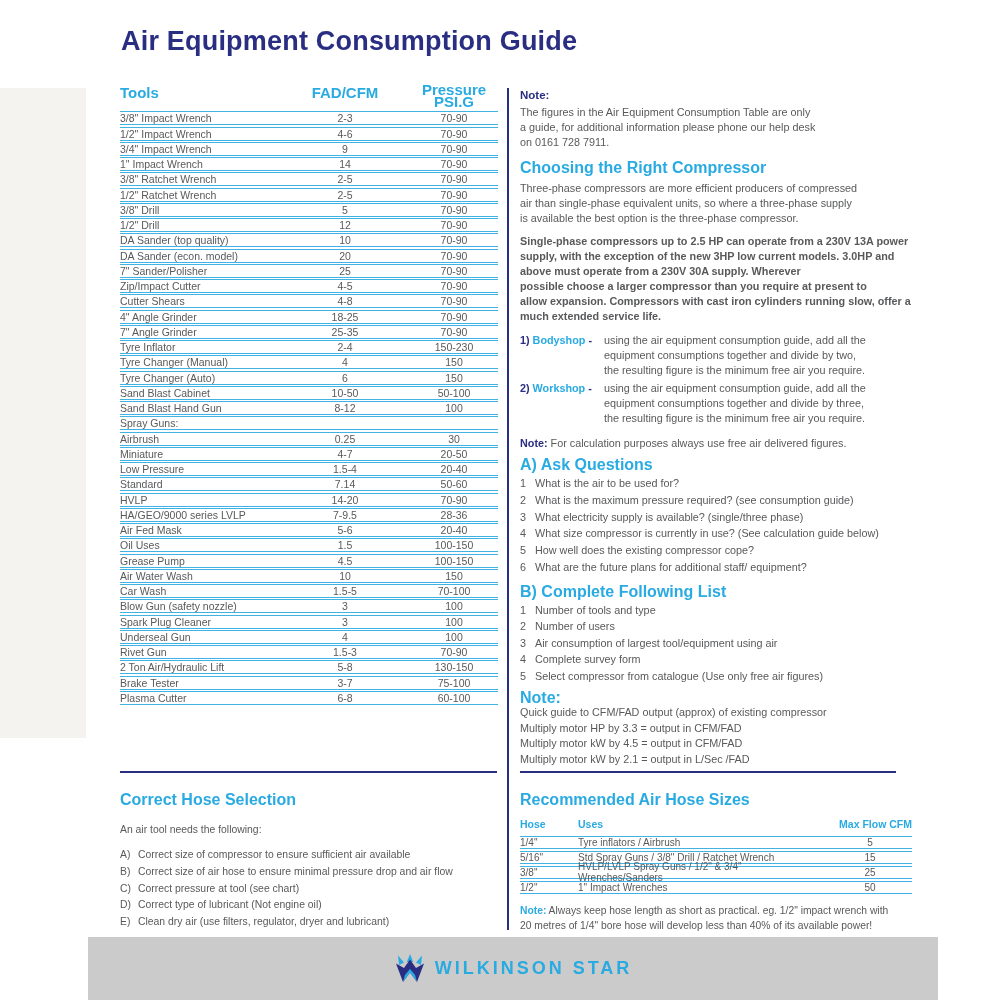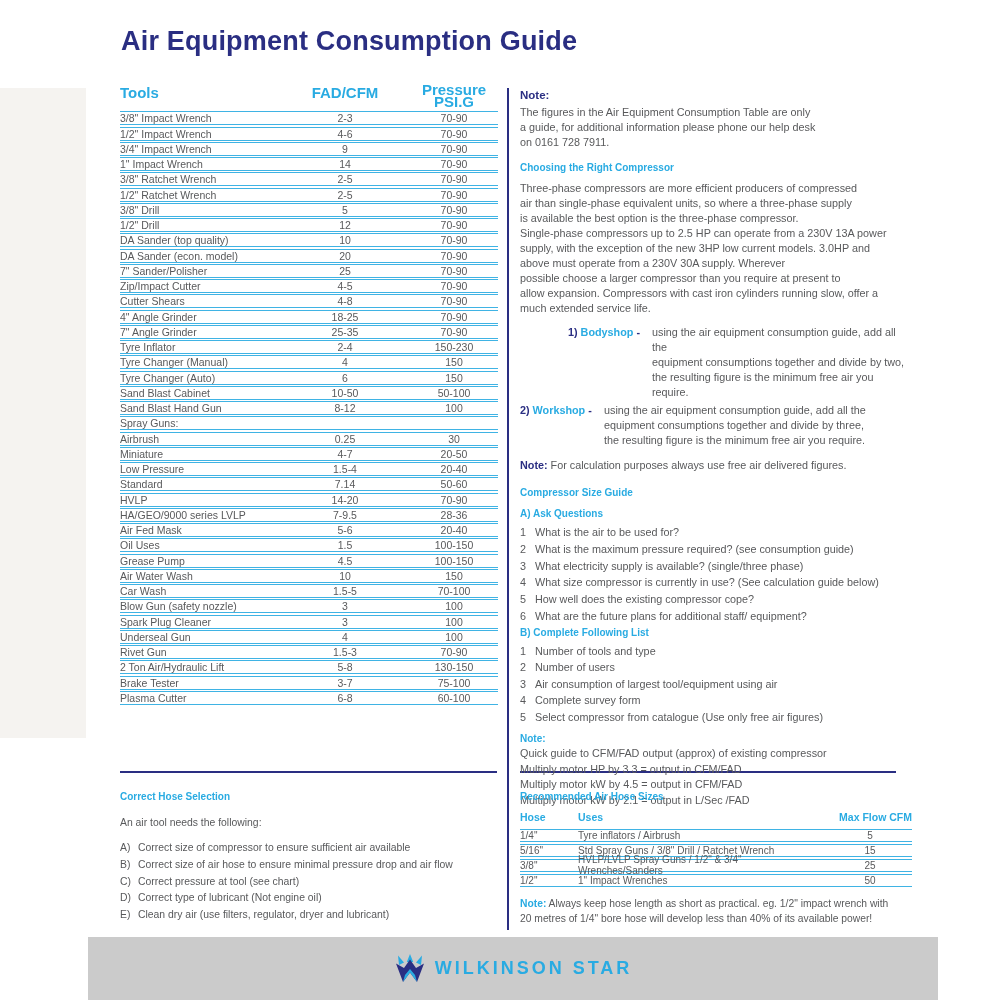--- a/index.html
+++ b/index.html
@@ -28,22 +28,22 @@
   .rule { position:absolute; top:771px; height:2px; background:var(--navy); }
   .rule-left  { left:120px; width:377px; }
   .rule-right { left:520px; width:376px; }
 
   
   .rcol { position:absolute; left:520px; top:88px; width:392px; font-size:10.8px; line-height:15px; color:var(--text); }
   .pre { white-space:pre-line; }
   .navy-b { color:var(--navy); font-weight:bold; }
   .cyan-b { color:var(--cyan); font-weight:bold; }
   .rc-note-label { font-size:11.5px; }
-  .h-cyan { font-size:10px; color:var(--cyan); font-weight:bold; }
-  .mt2{margin-top:2px;} .mt6{margin-top:6px;} .mt8{margin-top:0;} .mt9{margin-top:9px;margin-left:48px;}
+  .h-cyan { font-size:16px; color:var(--cyan); font-weight:bold; }
+  .mt2{margin-top:2px;} .mt6{margin-top:6px;} .mt8{margin-top:8px;font-weight:bold;} .mt9{margin-top:9px;}
   .mt10{margin-top:10px;} .mt12{margin-top:12px;} .mt3{margin-top:3px;}
   .case-block { display:flex; }
   .case-label { width:84px; flex:0 0 84px; white-space:nowrap; }
   .case-text { flex:1; }
   .q-line { display:flex; line-height:16.8px; }
   .q-num { width:15px; flex:0 0 15px; }
   .q-text { flex:1; }
   .cl-line { display:flex; line-height:16.5px; }
   .note-lines div { line-height:15.5px; }
 
@@ -318,21 +318,20 @@
     </div>
     <div class="case-block mt3">
       <div class="case-label"><span class="navy-b">2)</span> <span class="cyan-b">Workshop</span><span class="navy-b"> - </span></div>
       <div class="case-text pre">using the air equipment consumption guide, add all the
 equipment consumptions together and divide by three,
 the resulting figure is the minimum free air you require.</div>
     </div>
 
     <div class="mt10"><span class="navy-b">Note:</span><span> For calculation purposes always use free air delivered figures.</span></div>
 
-    <div class="h-cyan mt12">Compressor Size Guide</div>
     <div class="h-cyan mt6">A) Ask Questions</div>
     <div class="mt3">
         <div class="q-line">
           <div class="q-num">1</div>
           <div class="q-text">What is the air to be used for?</div>
         </div>
         <div class="q-line">
           <div class="q-num">2</div>
           <div class="q-text">What is the maximum pressure required? (see consumption guide)</div>
         </div>

